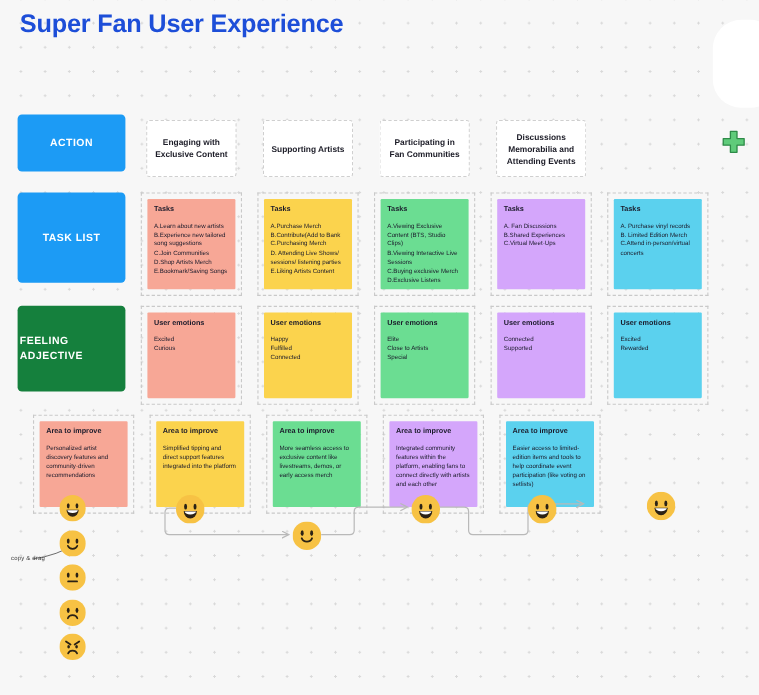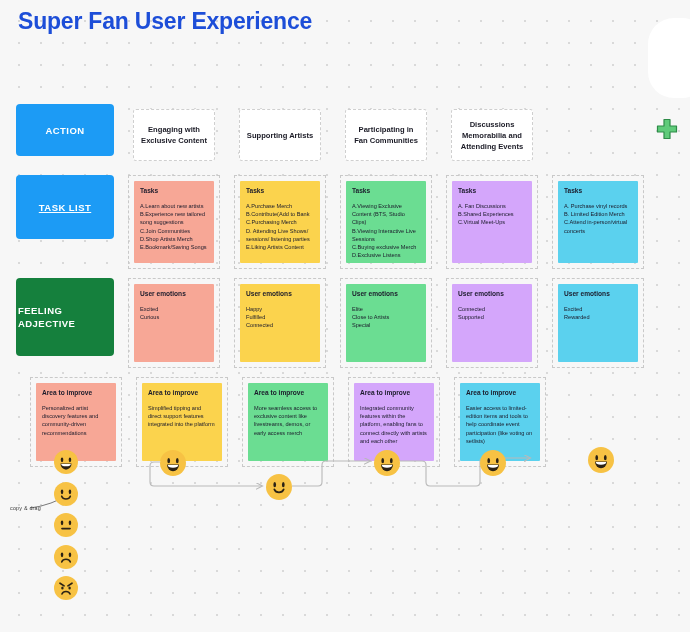--- a/index.html
+++ b/index.html
@@ -48,21 +48,21 @@
     height:52px;display:flex;align-items:center;justify-content:center;
     text-align:center;font-size:7.6px;font-weight:bold;line-height:11px;
     padding:3px 5px;box-sizing:border-box;color:#1b1b26;
   }
 
   
   .note{border-radius:1px;padding:6px 6px 7px 6px;box-sizing:border-box;}
   .note .note-title{font-size:6.6px;font-weight:bold;margin-bottom:7px;line-height:8px;}
   .note .note-body{font-size:5.6px;line-height:8.2px;white-space:pre-line;}
 
-  .rowlabel.r-task{height:64px;text-decoration:underline;}
+  .rowlabel.r-task{height:82px;}
   .note.n-task{height:82px;}
   .rowlabel.r-feel{height:78px;}
   .note.n-feel{height:78px;}
   .rowlabel.r-imp{height:78px;}
   .note.n-imp{height:78px;}
 
   
   .plus-btn{position:absolute;left:656px;top:118px;width:22px;height:22px;}
 
   

